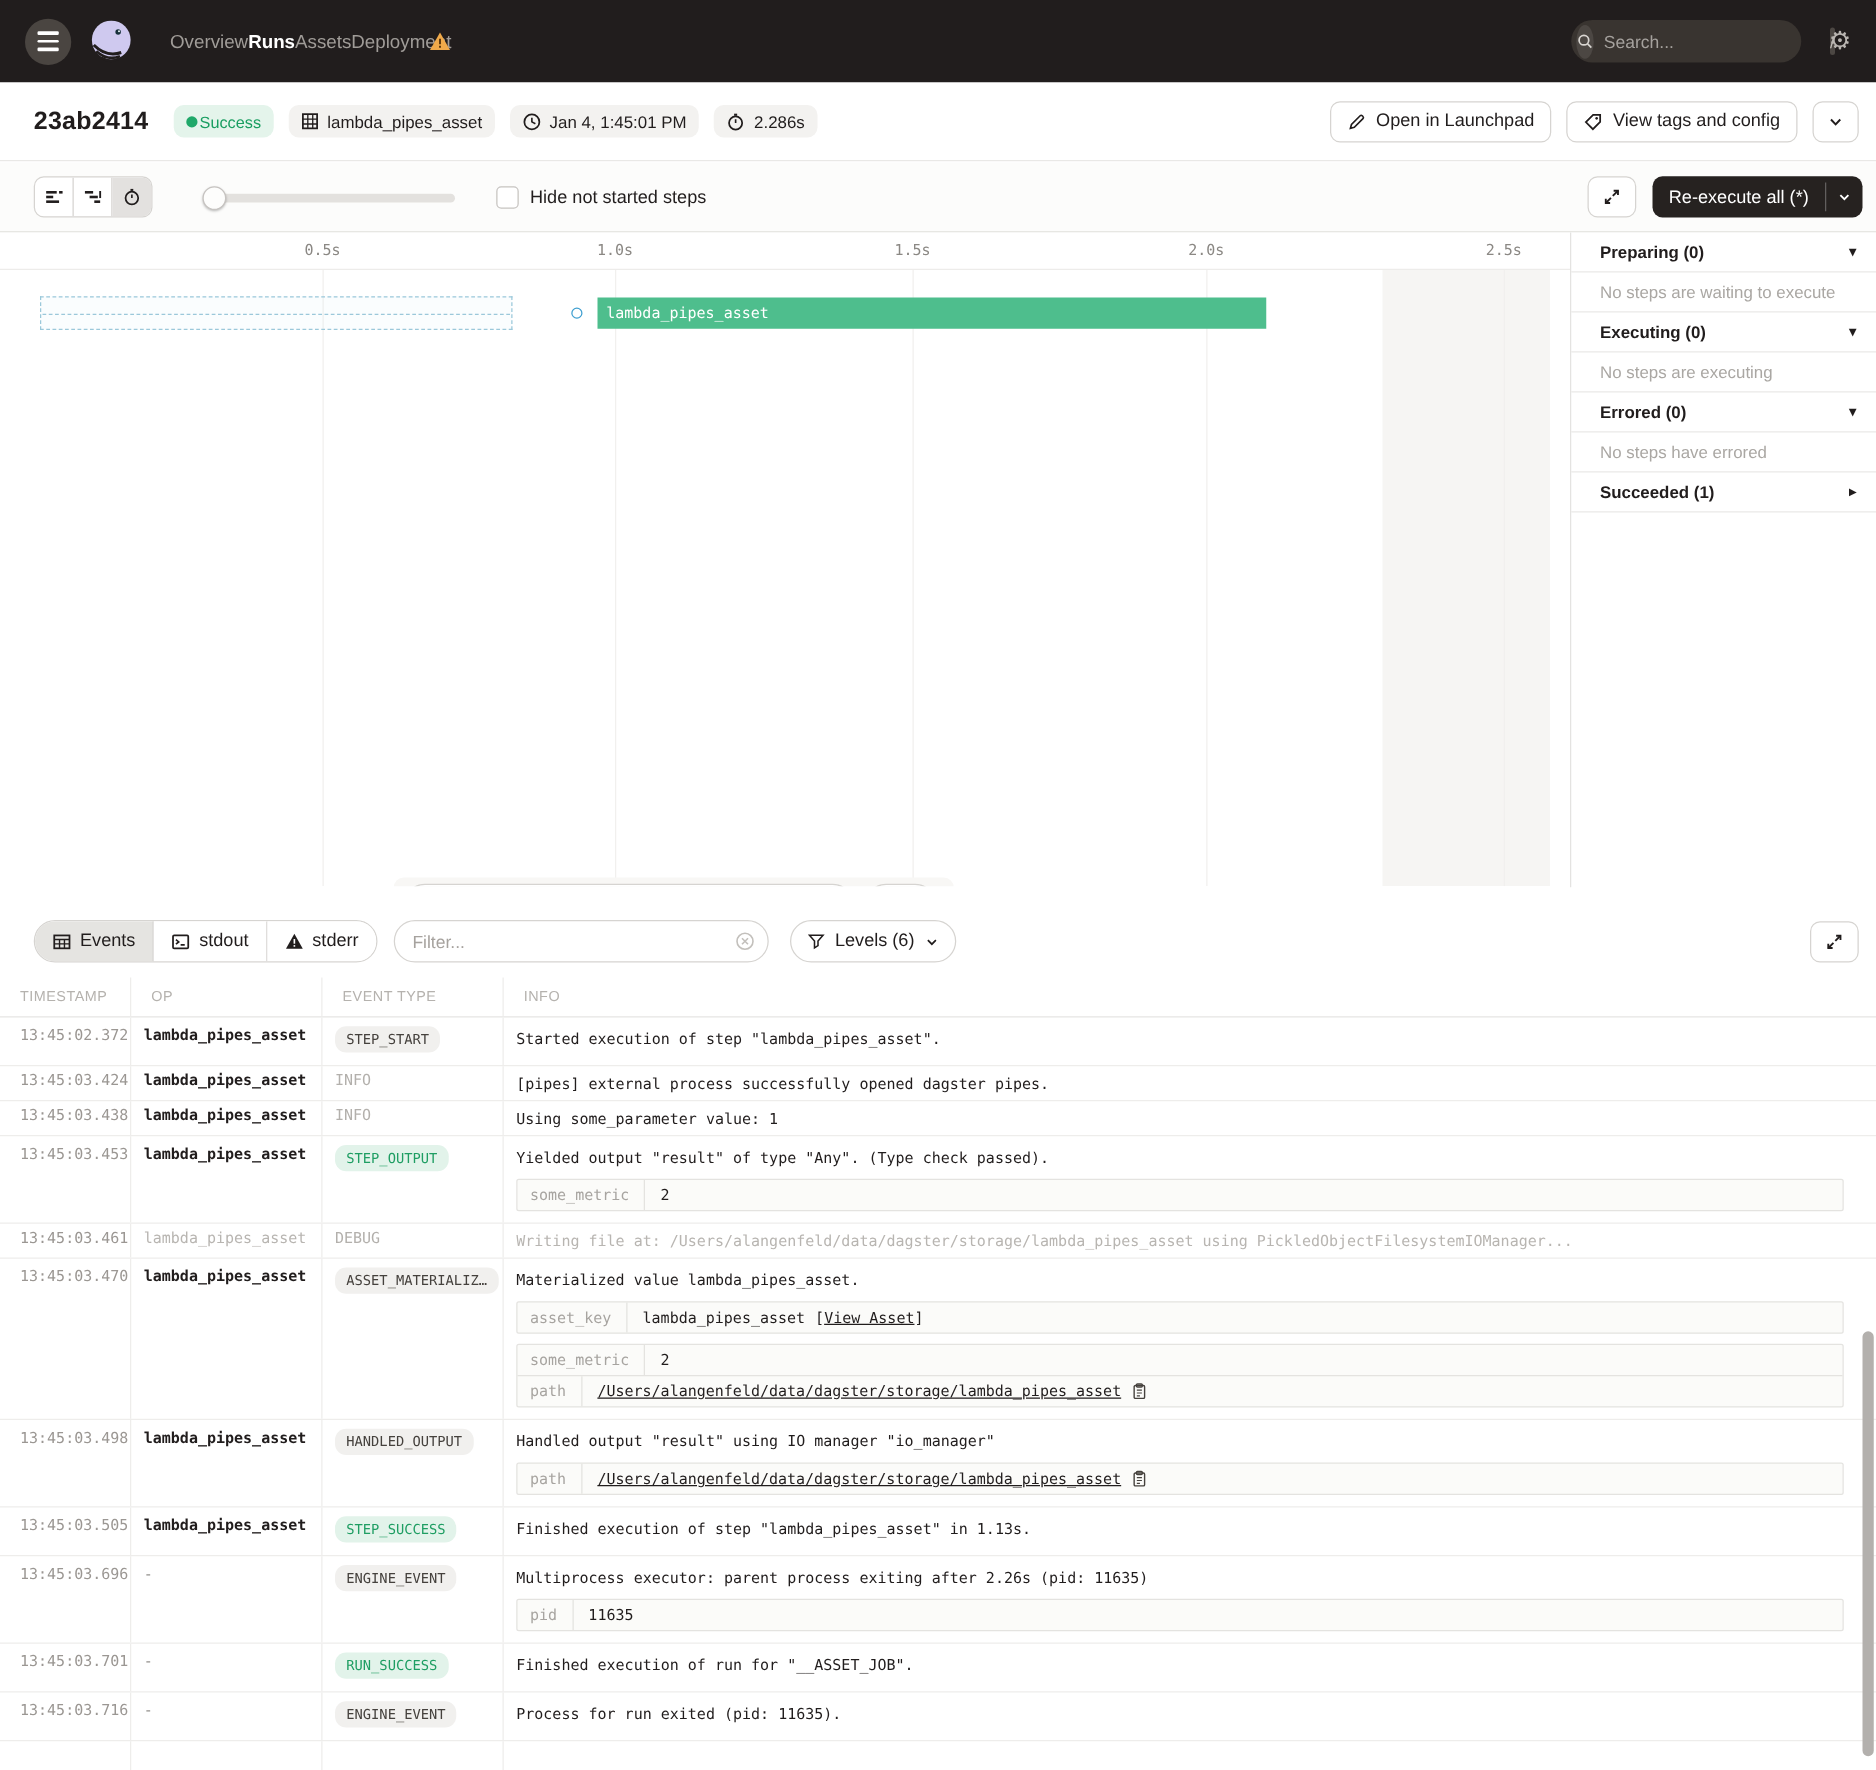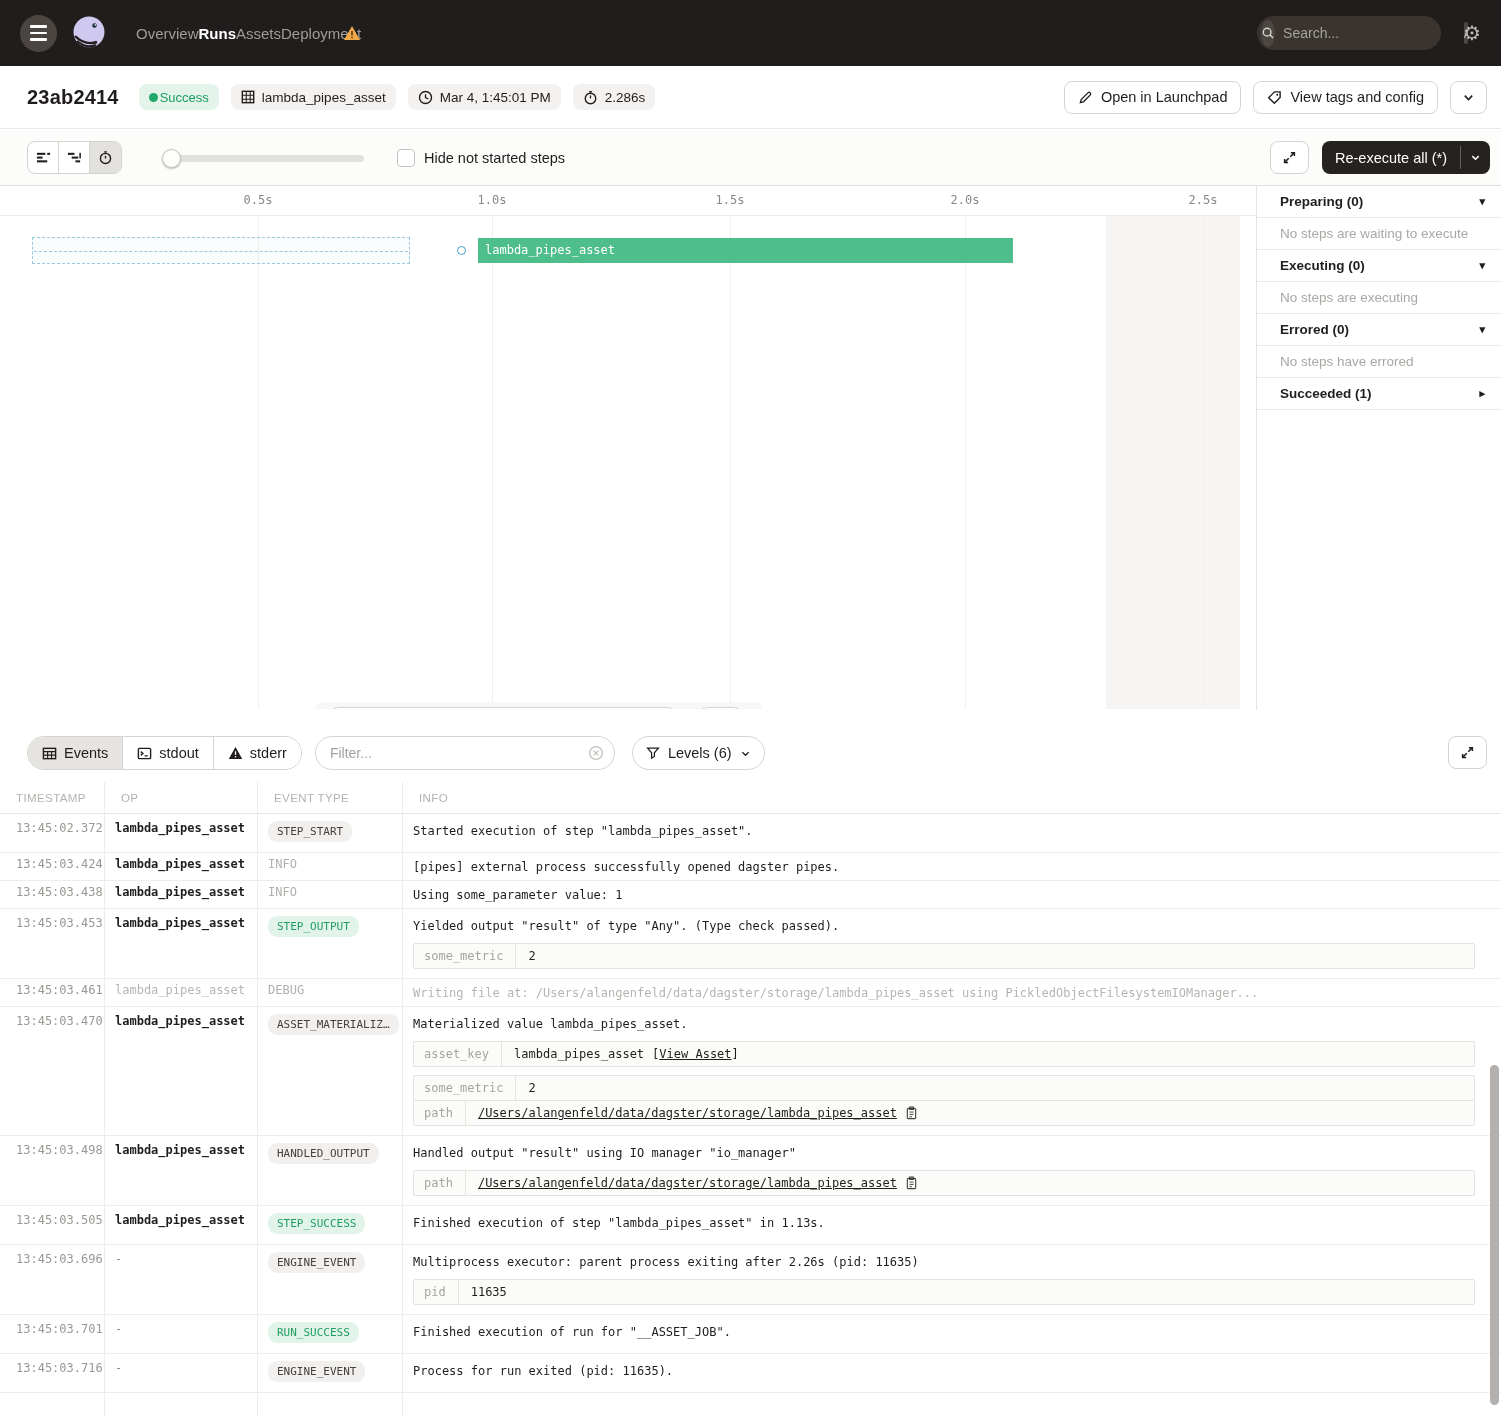--- a/index.html
+++ b/index.html
@@ -66,21 +66,21 @@
   .layers-btn { width:57px; height:34px; border:1px solid #d6d4d1; border-radius:17px; background:#fff; display:flex; align-items:center; justify-content:center; gap:6px; cursor:pointer; }
 
   
   .right-panel { position:absolute; top:186px; left:1256px; width:245px; height:524px; border-left:1px solid #e4e3e1; background:#fff; }
   .panel-header { height:32px; display:flex; align-items:center; justify-content:space-between; padding:0 16px 0 23px; font-size:13.5px; font-weight:700; color:#211d1d; border-bottom:1px solid #eae9e7; cursor:pointer; }
   .panel-header .tri { font-size:11px; color:#211d1d; }
   .panel-state { height:32px; display:flex; align-items:center; padding:0 23px; font-size:13.5px; color:#aaa7a3; border-bottom:1px solid #eae9e7; }
 
   
   .logs { position:absolute; top:710px; left:0; width:1501px; height:706px; background:#fff; }
-  .logs-toolbar { position:absolute; top:26px; left:27px; right:14px; height:34px; display:flex; align-items:flex-start; }
+  .logs-toolbar { position:absolute; top:26px; left:27px; right:14px; height:34px; display:flex; align-items:flex-end; }
   .tabs-group { display:flex; height:34px; border:1px solid #d6d4d1; border-radius:17px; overflow:hidden; background:#fff; }
   .tab { display:flex; align-items:center; gap:7px; padding:0 14px; font-size:14.5px; color:#211d1d; border-right:1px solid #d6d4d1; cursor:pointer; background:#fff; }
   .tab:last-child { border-right:none; }
   .tab.active { background:#e5e4e1; }
   .filter-wrap { margin-left:13px; width:300px; height:34px; border:1px solid #d6d4d1; border-radius:17px; background:#fff; display:flex; align-items:center; padding:0 10px 0 14px; }
   .filter-input { flex:1; border:none; outline:none; font-size:14px; background:transparent; color:#211d1d; }
   .filter-input::placeholder { color:#a6a29e; }
   .levels-btn { margin-left:17px; height:34px; border:1px solid #d6d4d1; border-radius:17px; background:#fff; display:flex; align-items:center; gap:8px; padding:0 13px; font-size:14.5px; color:#211d1d; cursor:pointer; }
   .logs-expand { margin-left:auto; }
 
@@ -175,21 +175,21 @@
         <rect x="1.5" y="1.5" width="13" height="13" fill="none" stroke="#211d1d" stroke-width="1.6"></rect>
         <path d="M1.5 6 H14.5 M1.5 10.5 H14.5 M6 1.5 V14.5 M10.5 1.5 V14.5" stroke="#211d1d" stroke-width="1.2"></path>
       </svg>
     <span>lambda_pipes_asset</span>
   </span>
   <span class="hdr-pill">
     <svg class="ic" width="15" height="15" viewBox="0 0 16 16">
         <circle cx="8" cy="8" r="6.4" fill="none" stroke="#211d1d" stroke-width="1.5"></circle>
         <path d="M8 4.5 V8 L11 9.6" stroke="#211d1d" stroke-width="1.4" fill="none"></path>
       </svg>
-    <span>Mar 4, 1:45:01 PM</span>
+    <span>Jan 4, 1:45:01 PM</span>
   </span>
   <span class="hdr-pill">
     <svg class="ic" width="15" height="15" viewBox="0 0 16 16">
         <circle cx="8" cy="9" r="5.6" fill="none" stroke="#211d1d" stroke-width="1.5"></circle>
         <rect x="6.7" y="1" width="2.6" height="1.8" fill="#211d1d"></rect>
         <path d="M8 9 V5.8" stroke="#211d1d" stroke-width="1.4"></path>
       </svg>
     <span>2.286s</span>
   </span>
   <div class="hdr-actions">

